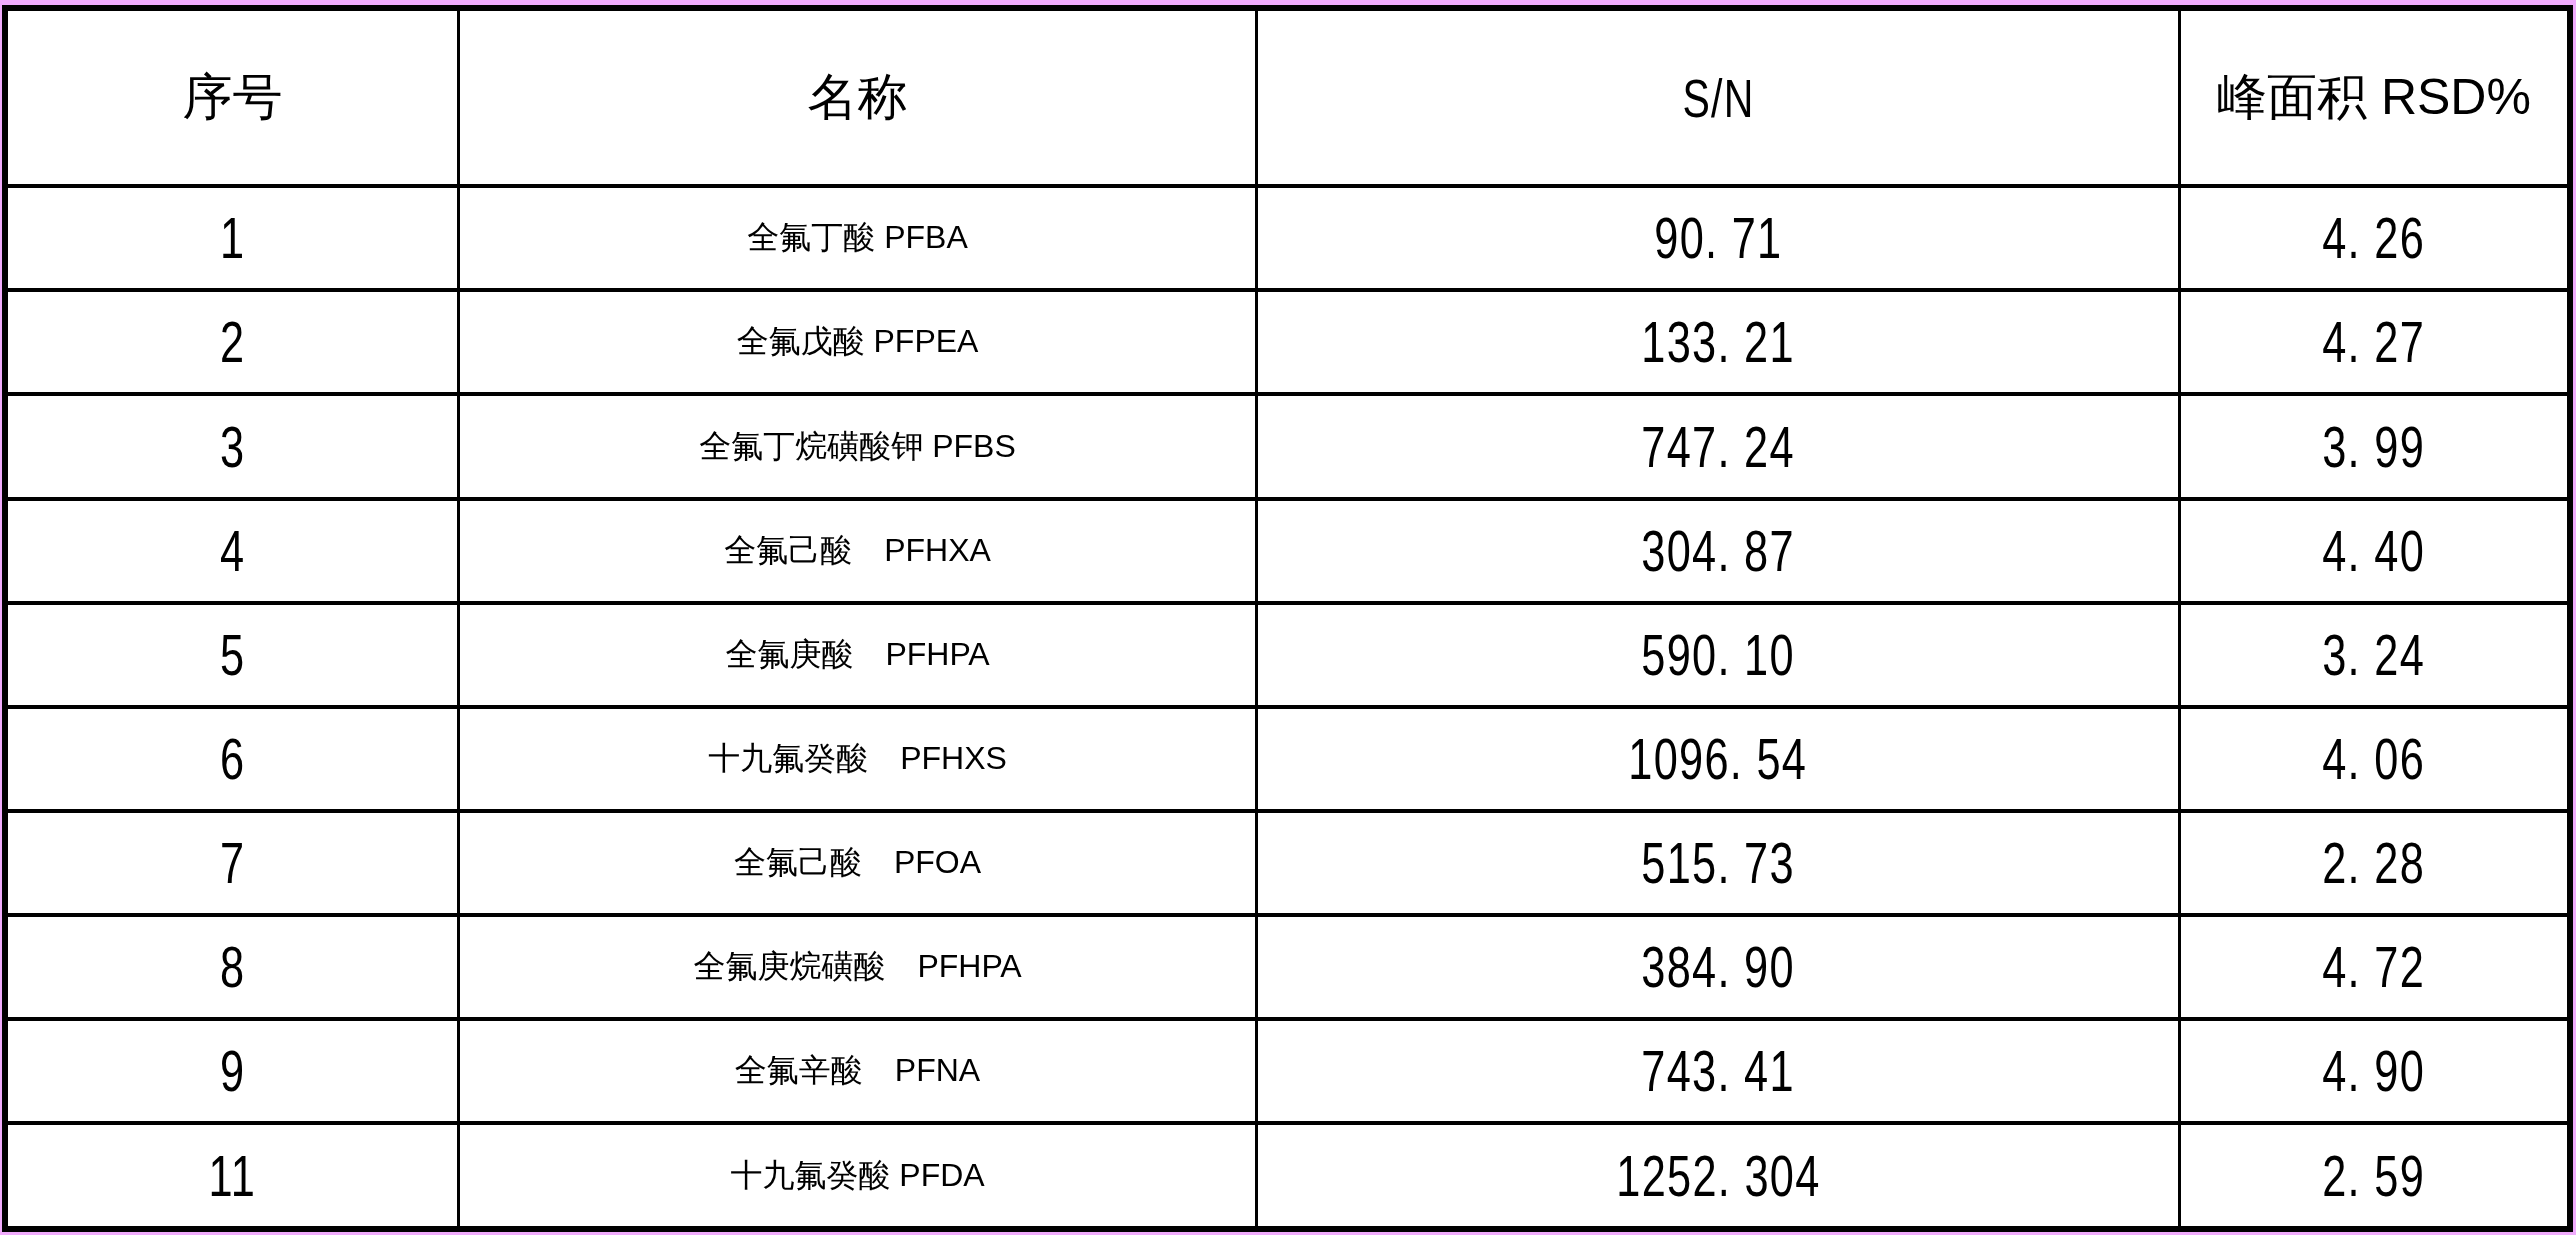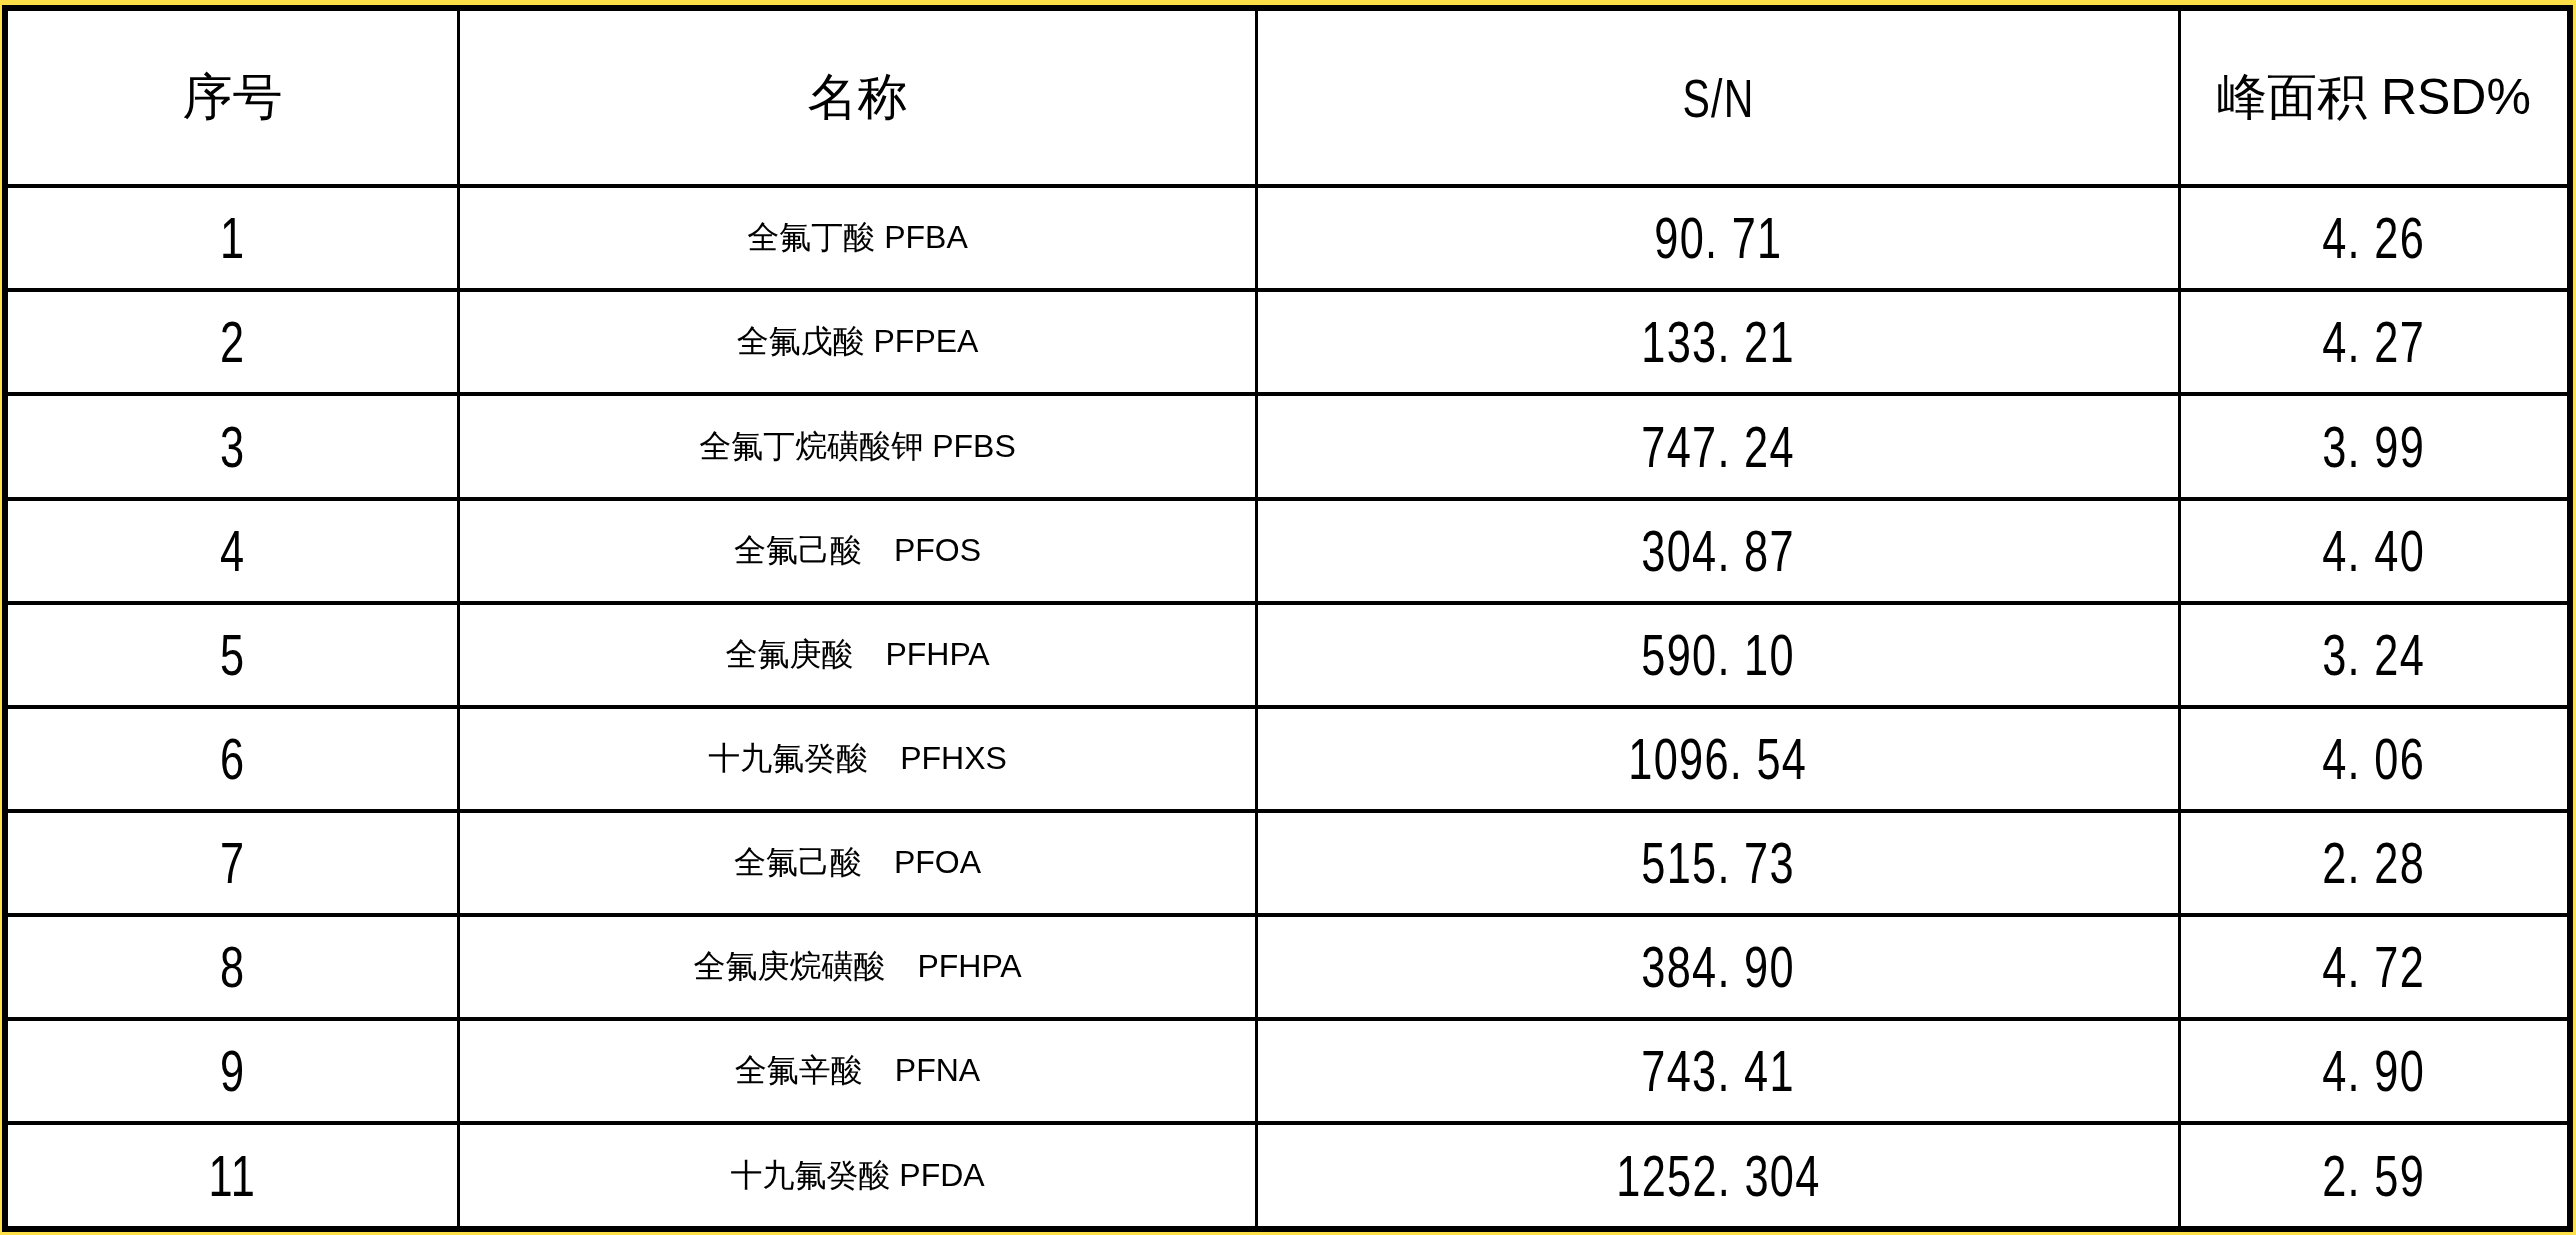--- a/index.html
+++ b/index.html
@@ -7,21 +7,21 @@
     padding: 0;
     background: #ffffff;
   }
   body {
     font-family: "Liberation Sans", sans-serif;
     color: #000000;
   }
   .page {
     width: 2576px;
     height: 1236px;
-    background: #fde047;
+    background: #f0abfc;
     overflow: hidden;
     box-sizing: border-box;
   }
   table.results {
     border-collapse: collapse;
     table-layout: fixed;
     width: 2571px;
     height: 1227px;
     margin: 5.2px 0 0 1.7px;
     background: #ffffff;
@@ -89,21 +89,21 @@
         <td><span class="num">4. 27</span></td>
       </tr>
       <tr>
         <td><span class="num">3</span></td>
         <td class="c-name">全氟丁烷磺酸钾 PFBS</td>
         <td><span class="num">747. 24</span></td>
         <td><span class="num">3. 99</span></td>
       </tr>
       <tr>
         <td><span class="num">4</span></td>
-        <td class="c-name">全氟己酸　PFOS</td>
+        <td class="c-name">全氟己酸　PFHXA</td>
         <td><span class="num">304. 87</span></td>
         <td><span class="num">4. 40</span></td>
       </tr>
       <tr>
         <td><span class="num">5</span></td>
         <td class="c-name">全氟庚酸　PFHPA</td>
         <td><span class="num">590. 10</span></td>
         <td><span class="num">3. 24</span></td>
       </tr>
       <tr>

